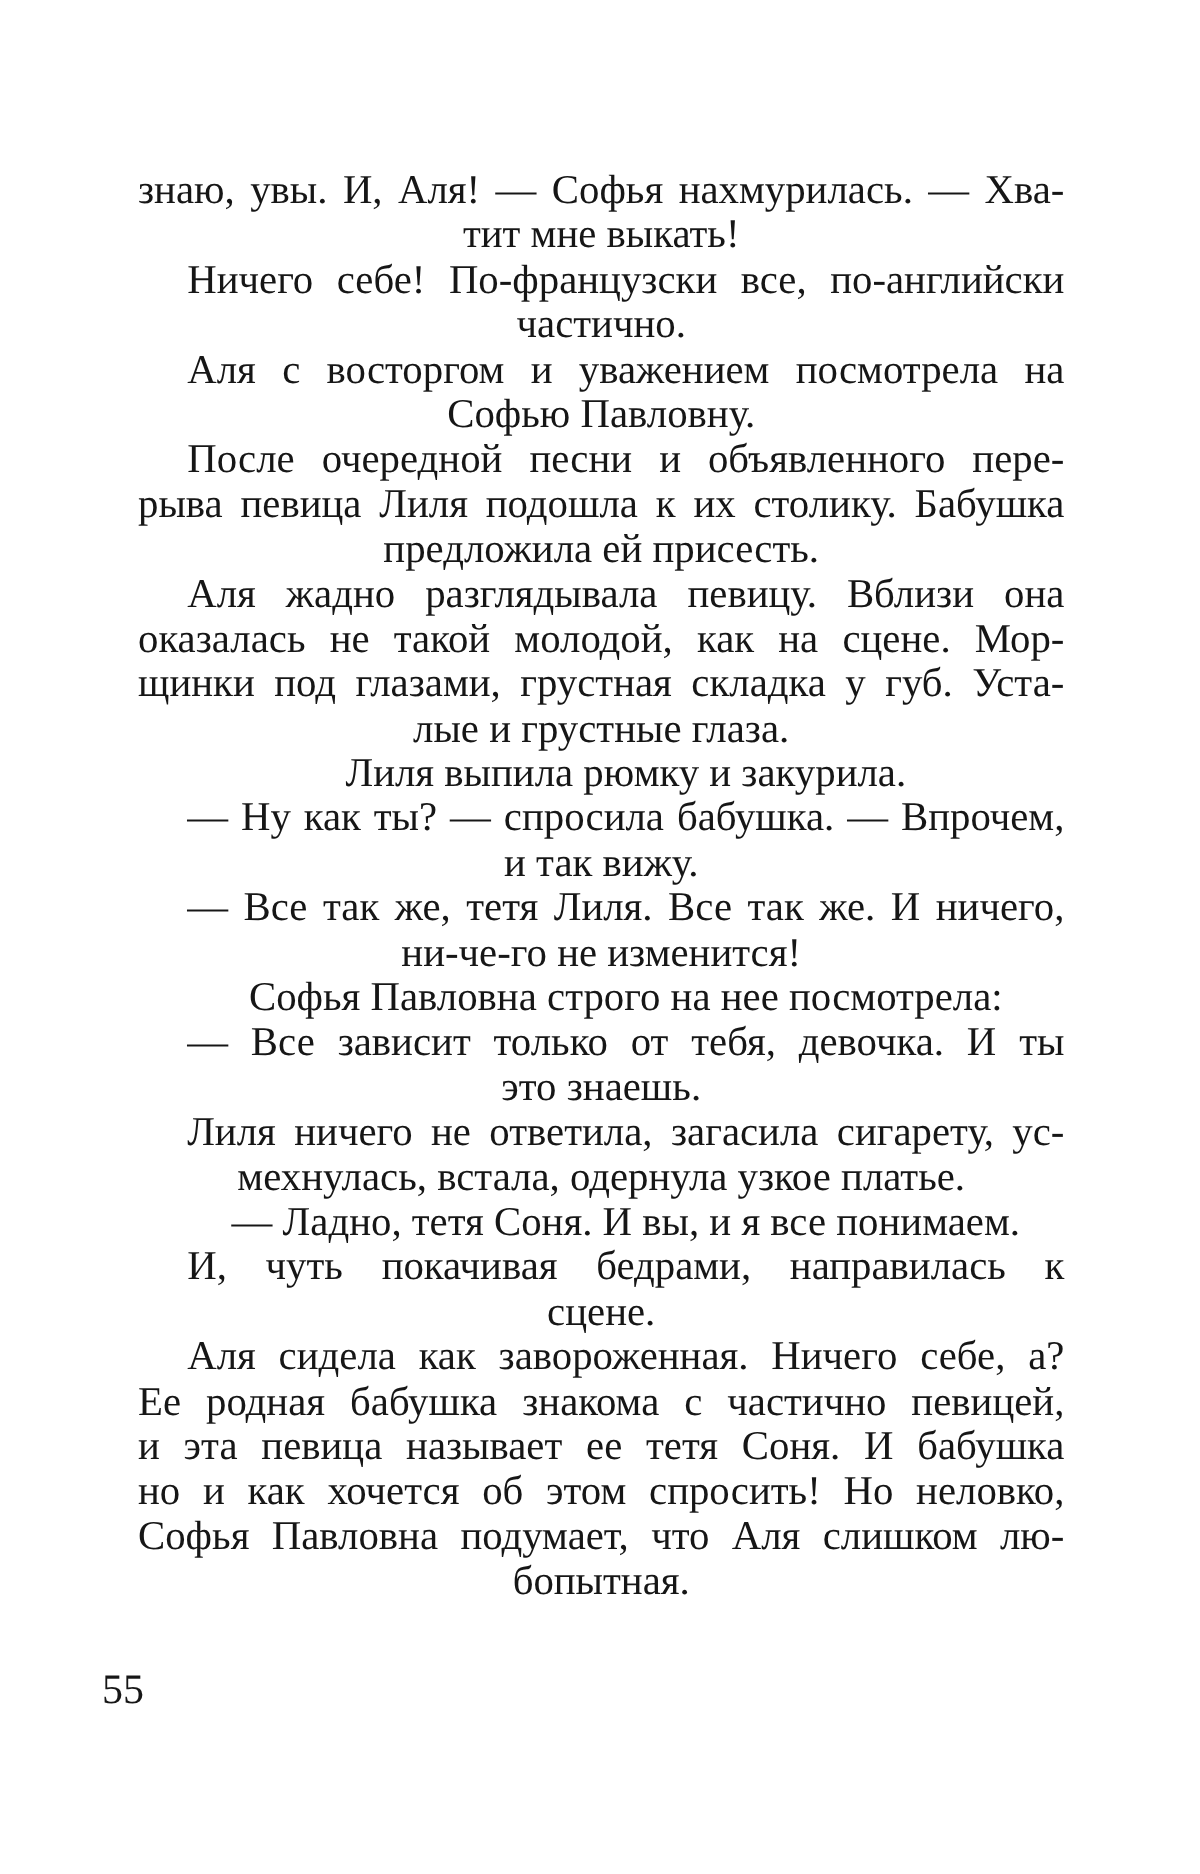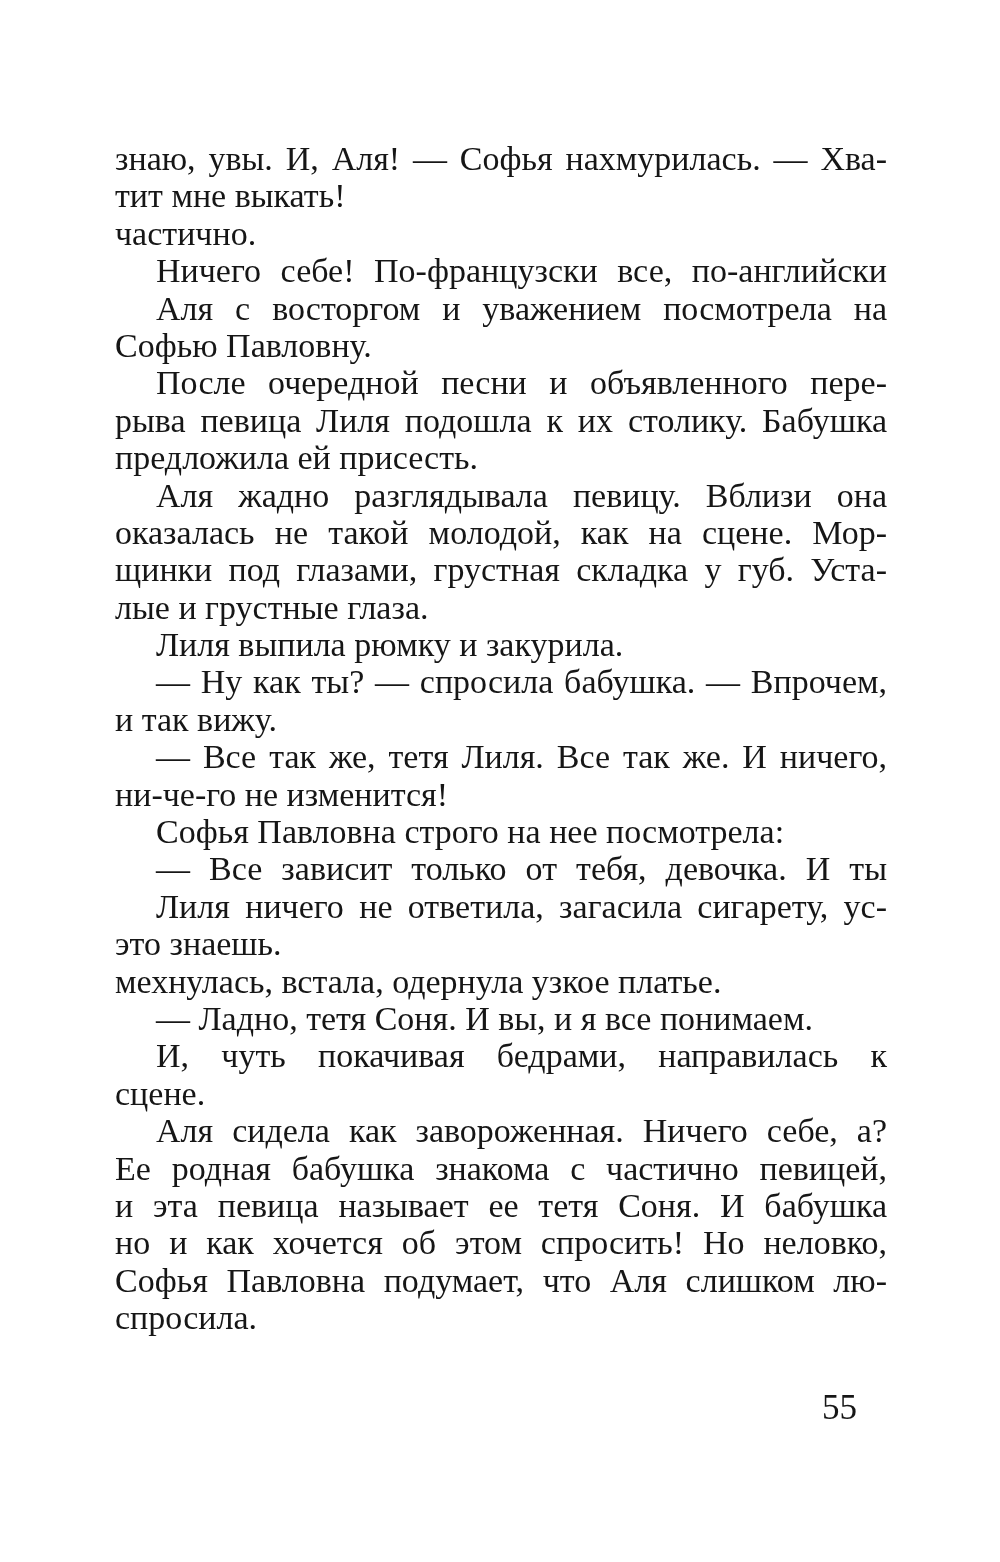--- a/index.html
+++ b/index.html
@@ -22,80 +22,80 @@
   .text-block {
     position: absolute;
     left: 115px;
     top: 140px;
     width: 772px;
   }
   .line {
     font-size: 34px;
     line-height: 37.4px;
     height: 37.4px;
-    text-align: left;
+    text-align: center;
     white-space: normal;
     letter-spacing: 0;
   }
   .line.indent {
     padding-left: 41px;
   }
   .line.justify {
     text-align: justify;
     text-align-last: justify;
   }
   .folio-row {
     position: absolute;
     left: 115px;
     top: 1389px;
     width: 772px;
-    text-align: right;
+    text-align: left;
   }
   .folio {
     position: relative;
     left: -30px;
     font-size: 35px;
     line-height: 37.4px;
     color: #161616;
   }
 </style>
 </head>
 <body>
 
 <main class="page">
   <section class="text-block">
       <div class="line justify">знаю, увы. И, Аля! — Софья нахмурилась. — Хва-</div>
       <div class="line">тит мне выкать!</div>
+      <div class="line indent justify">Ничего себе! По-французски все, по-английски</div>
       <div class="line">частично.</div>
-      <div class="line indent justify">Ничего себе! По-французски все, по-английски</div>
       <div class="line indent justify">Аля с восторгом и уважением посмотрела на</div>
       <div class="line">Софью Павловну.</div>
       <div class="line indent justify">После очередной песни и объявленного пере-</div>
       <div class="line justify">рыва певица Лиля подошла к их столику. Бабушка</div>
       <div class="line">предложила ей присесть.</div>
       <div class="line indent justify">Аля жадно разглядывала певицу. Вблизи она</div>
       <div class="line justify">оказалась не такой молодой, как на сцене. Мор-</div>
       <div class="line justify">щинки под глазами, грустная складка у губ. Уста-</div>
       <div class="line">лые и грустные глаза.</div>
       <div class="line indent">Лиля выпила рюмку и закурила.</div>
       <div class="line indent justify">— Ну как ты? — спросила бабушка. — Впрочем,</div>
       <div class="line">и так вижу.</div>
       <div class="line indent justify">— Все так же, тетя Лиля. Все так же. И ничего,</div>
       <div class="line">ни-че-го не изменится!</div>
       <div class="line indent">Софья Павловна строго на нее посмотрела:</div>
       <div class="line indent justify">— Все зависит только от тебя, девочка. И ты</div>
+      <div class="line">это знаешь.</div>
       <div class="line indent justify">Лиля ничего не ответила, загасила сигарету, ус-</div>
-      <div class="line">это знаешь.</div>
       <div class="line">мехнулась, встала, одернула узкое платье.</div>
       <div class="line indent">— Ладно, тетя Соня. И вы, и я все понимаем.</div>
       <div class="line indent justify">И, чуть покачивая бедрами, направилась к</div>
       <div class="line">сцене.</div>
       <div class="line indent justify">Аля сидела как завороженная. Ничего себе, а?</div>
       <div class="line justify">Ее родная бабушка знакома с частично певицей,</div>
       <div class="line justify">и эта певица называет ее тетя Соня. И бабушка</div>
       <div class="line justify">но и как хочется об этом спросить! Но неловко,</div>
       <div class="line justify">Софья Павловна подумает, что Аля слишком лю-</div>
-      <div class="line">спросила.</div>
+      <div class="line">бопытная.</div>
     </section>
   <div class="folio-row">
     <span class="folio">55</span>
   </div>
 </main>
 
 </body></html>

